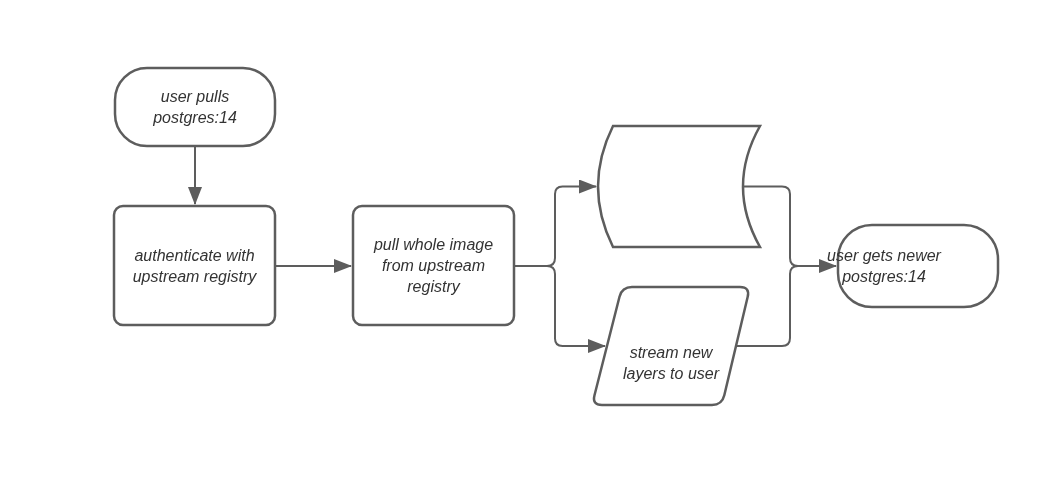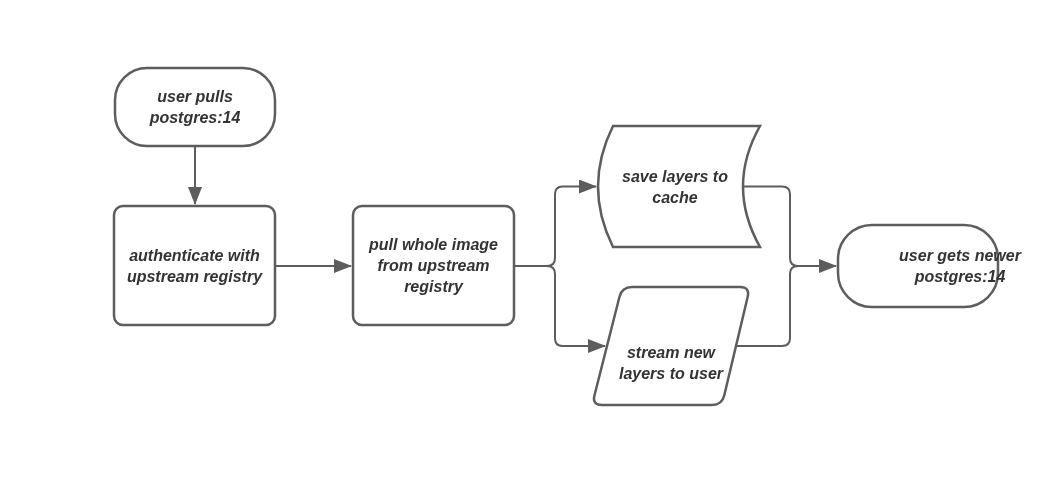--- a/index.html
+++ b/index.html
@@ -9,21 +9,20 @@
     --background: #ffffff;
   }
   html, body { margin: 0; padding: 0; background: var(--background); }
   .canvas {
     position: relative;
     width: 1047px;
     height: 482px;
     background: var(--background);
     font-family: "Liberation Sans", sans-serif;
     overflow: hidden;
-    font-weight: bold;
   }
   .diagram-svg { position: absolute; left: 0; top: 0; }
   .shape { fill: var(--shape_fill); stroke: var(--stroke); stroke-width: 2.5; }
   .edge  { fill: none; stroke: var(--stroke); stroke-width: 2; }
   .arrowhead { fill: var(--stroke); stroke: none; }
   .node-label {
     position: absolute;
     display: flex;
     align-items: center;
     justify-content: center;
@@ -69,26 +68,22 @@
   </div>
   <div class="node-label" style="left:353px; top:206px; width:161px; height:119px;">
     <span>pull whole image
 from upstream
 registry</span>
   </div>
   <div class="node-label" style="left:114px; top:206px; width:161px; height:119px;">
     <span>authenticate with
 upstream registry</span>
   </div>
-  <div class="node-label" style="left:603px; top:126px; width:144px; height:121px;">
-    <span>save layers to
-cache</span>
-  </div>
   <div class="node-label" style="left:599px; top:287px; width:144px; height:118px;margin-top:17px;">
     <span>stream new
 layers to user</span>
   </div>
-  <div class="node-label" style="left:880px; top:225px; width:160px; height:82px;">
+  <div class="node-label" style="left:804px; top:225px; width:160px; height:82px;">
     <span>user gets newer
 postgres:14</span>
   </div>
 
 </div>
 
 </body></html>

